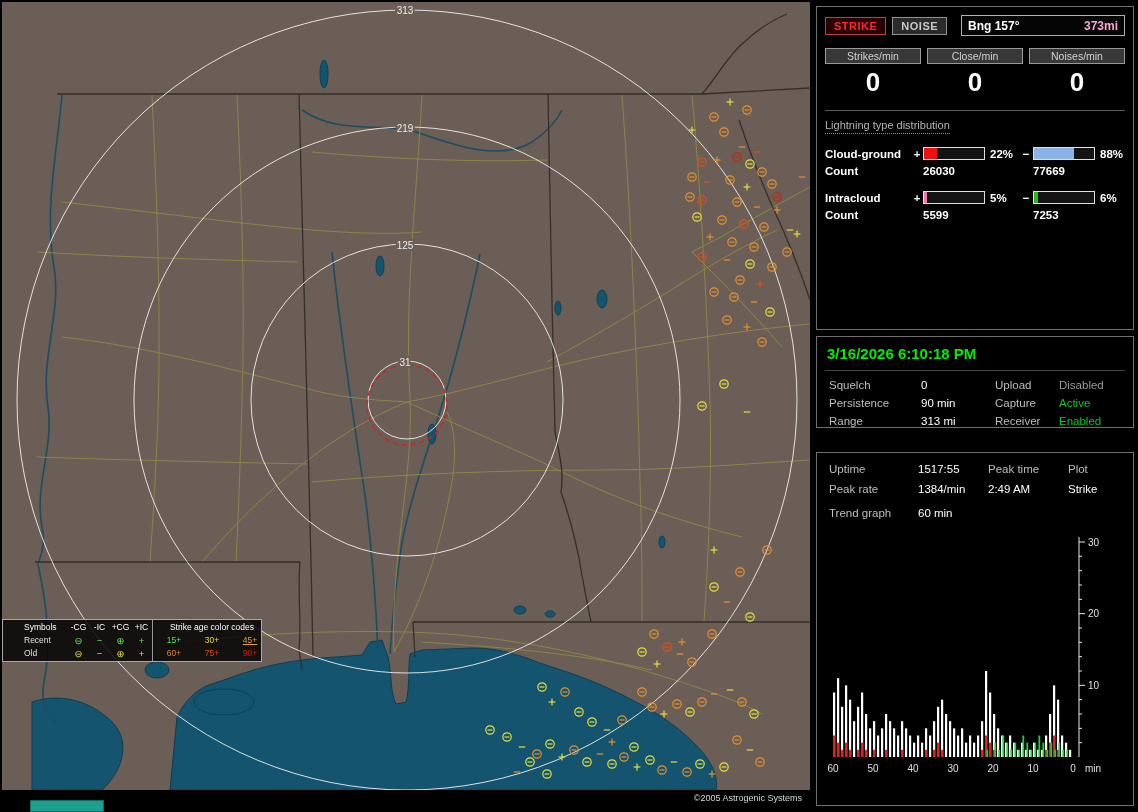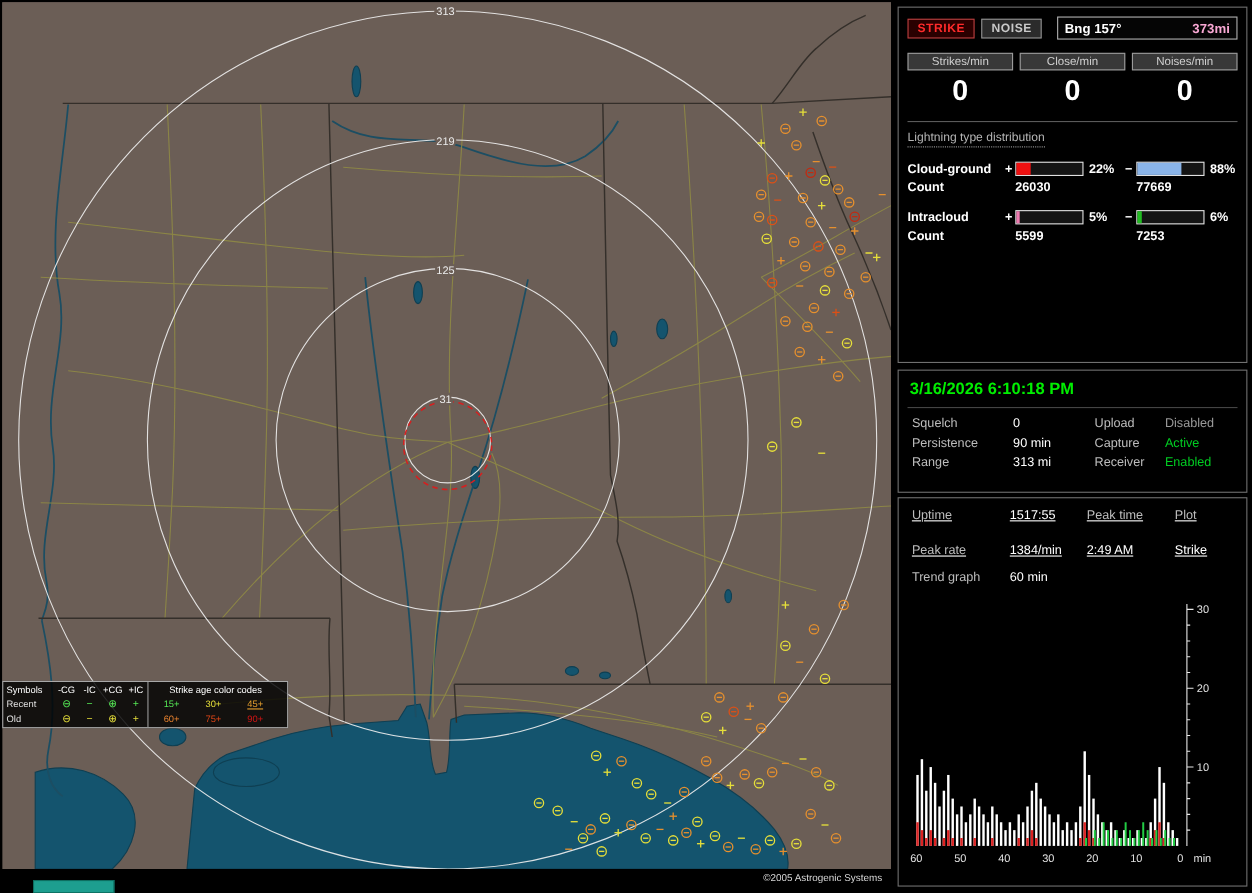--- a/index.html
+++ b/index.html
@@ -5,36 +5,36 @@
   html,body{margin:0;padding:0;background:#000;}
   .screen{position:relative;width:1138px;height:812px;background:#000;overflow:hidden;
           font-family:"Liberation Sans",sans-serif;-webkit-font-smoothing:antialiased;}
   
   .map-area{position:absolute;left:2px;top:2px;width:808px;height:660px;background:#6b5e56;}
   .map-area svg{display:block;}
   .ring-label{fill:#ececec;font-size:10px;text-anchor:middle;paint-order:stroke;stroke:#6b5e56;stroke-width:4px;}
   
   .legend{position:absolute;left:0px;bottom:0px;width:258px;background:rgba(0,0,0,0.82);
           border:1px solid #a8a8a8;color:#e0e0e0;font-size:8.5px;display:flex;line-height:13px;}
-  .lg-left{display:grid;grid-template-columns:44px 21px 21px 21px 21px;padding:1px 0 1px 3px;}
+  .lg-left{display:grid;grid-template-columns:44px 21px 21px 21px 21px;padding:1px 0 1px 21px;}
   .lg-right{border-left:1px solid #999;padding:1px 2px;width:118px;}
   .lg-h{color:#fff;}
   .mid{text-align:center;}
   .sym{font-size:9.5px;}
   .lg-age-h{color:#fff;text-align:center;}
   .lg-age-row{display:grid;grid-template-columns:38px 38px 38px;text-align:center;}
   
   .bottom-strip{position:absolute;left:2px;top:792px;width:808px;height:18px;background:#000;}
   .status-chip{position:absolute;left:28px;top:8px;width:72px;height:10px;background:#1d9e8f;border:1px solid #0d6e60;}
   .copyright{position:absolute;right:8px;top:1px;color:#d8d8d8;font-size:9px;}
   
   .panel{position:absolute;left:814px;top:0;width:324px;height:812px;background:#000;color:#fff;font-size:11.5px;}
   .pbox{position:absolute;left:2px;width:318px;border:1px solid #707070;background:#000;box-sizing:border-box;padding:6px 8px;}
   .box1{top:6px;height:324px;}
-  .box2{top:336px;height:112px;}
+  .box2{top:336px;height:92px;}
   .box3{top:452px;height:354px;}
   .btn-row{display:flex;align-items:center;gap:6px;margin:2px 0 12px 0;}
   .btn{height:18px;padding:0 8px;font-size:11px;font-weight:bold;letter-spacing:.5px;
        display:flex;align-items:center;cursor:pointer;box-sizing:border-box;}
   .btn-strike{color:#ff2a2a;background:#2a0000;border:1px solid #b84040;}
   .btn-noise{color:#c8c8c8;background:#2b2b2b;border:1px solid #909090;}
   .bng-box{margin-left:auto;width:150px;height:19px;border:1px solid #b0b0b0;background:#050505;
            display:flex;justify-content:space-between;align-items:center;padding:0 6px;font-weight:bold;font-size:12px;box-sizing:content-box;}
   .bng-label{color:#fff;}
   .bng-range{color:#f9a8d4;}
@@ -57,21 +57,21 @@
   .count-label{font-weight:bold;}
   .count-pos{grid-column:3;font-weight:bold;}
   .count-neg{grid-column:6;font-weight:bold;}
   .ic-row{margin-top:14px;}
   
   .datetime{color:#00ee00;font-weight:bold;font-size:15px;padding:2px 2px 8px 2px;border-bottom:1px solid #444;margin-bottom:8px;}
   .settings-grid{display:grid;grid-template-columns:92px 74px 64px 1fr;row-gap:6px;padding-left:4px;}
   .lab{color:#bdbdbd;}
   .val{color:#fff;}
   
-  .stats-grid{display:grid;grid-template-columns:89px 70px 80px 1fr;row-gap:20px;padding-left:4px;margin-top:4px;text-decoration:underline;}
+  .stats-grid{display:grid;grid-template-columns:89px 70px 80px 1fr;row-gap:8px;padding-left:4px;margin-top:4px;}
   .trend-row{display:grid;grid-template-columns:89px 1fr;padding-left:4px;margin-top:12px;}
   .trend-chart{margin-top:10px;}
   .ax-label{fill:#e0e0e0;font-size:10px;font-family:"Liberation Sans",sans-serif;}
   .amid{text-anchor:middle;}
 </style>
 </head>
 <body>
 
 <div class="screen">
 

